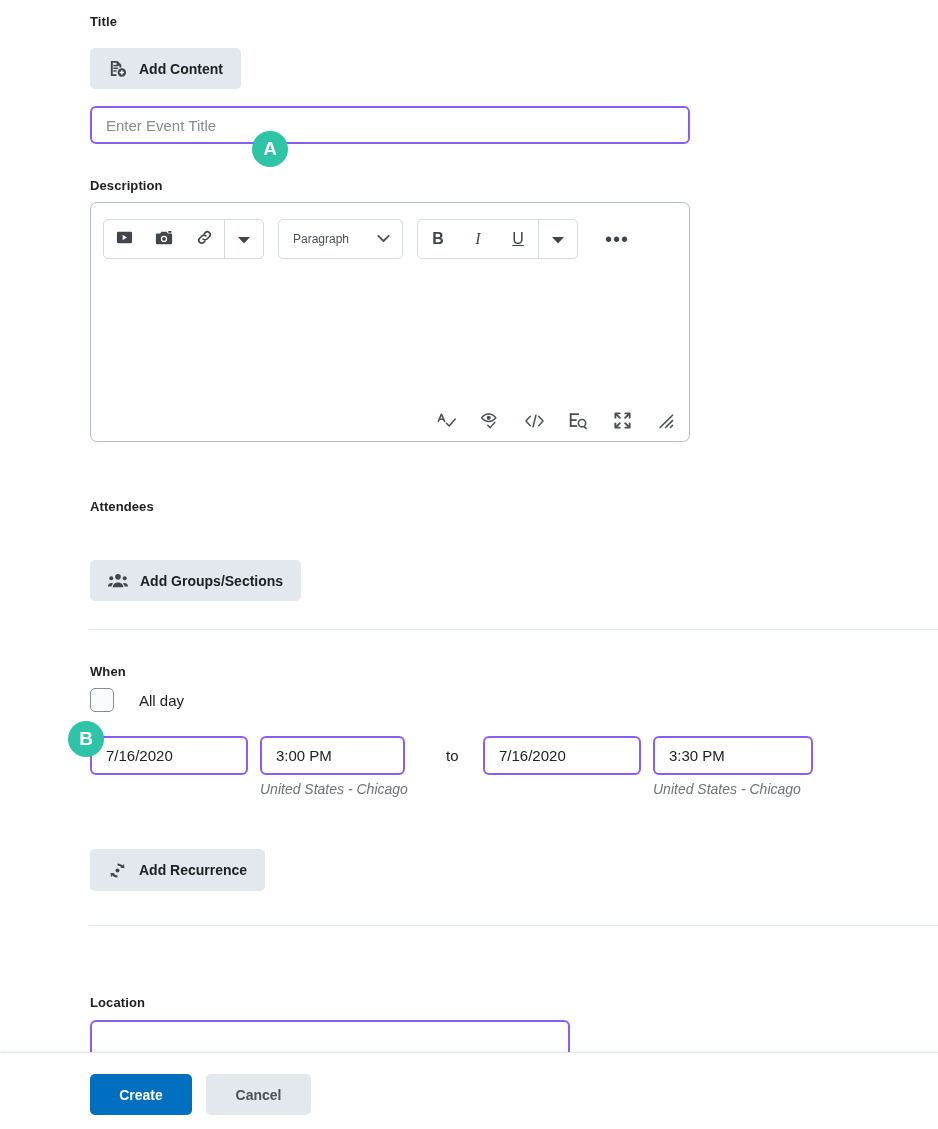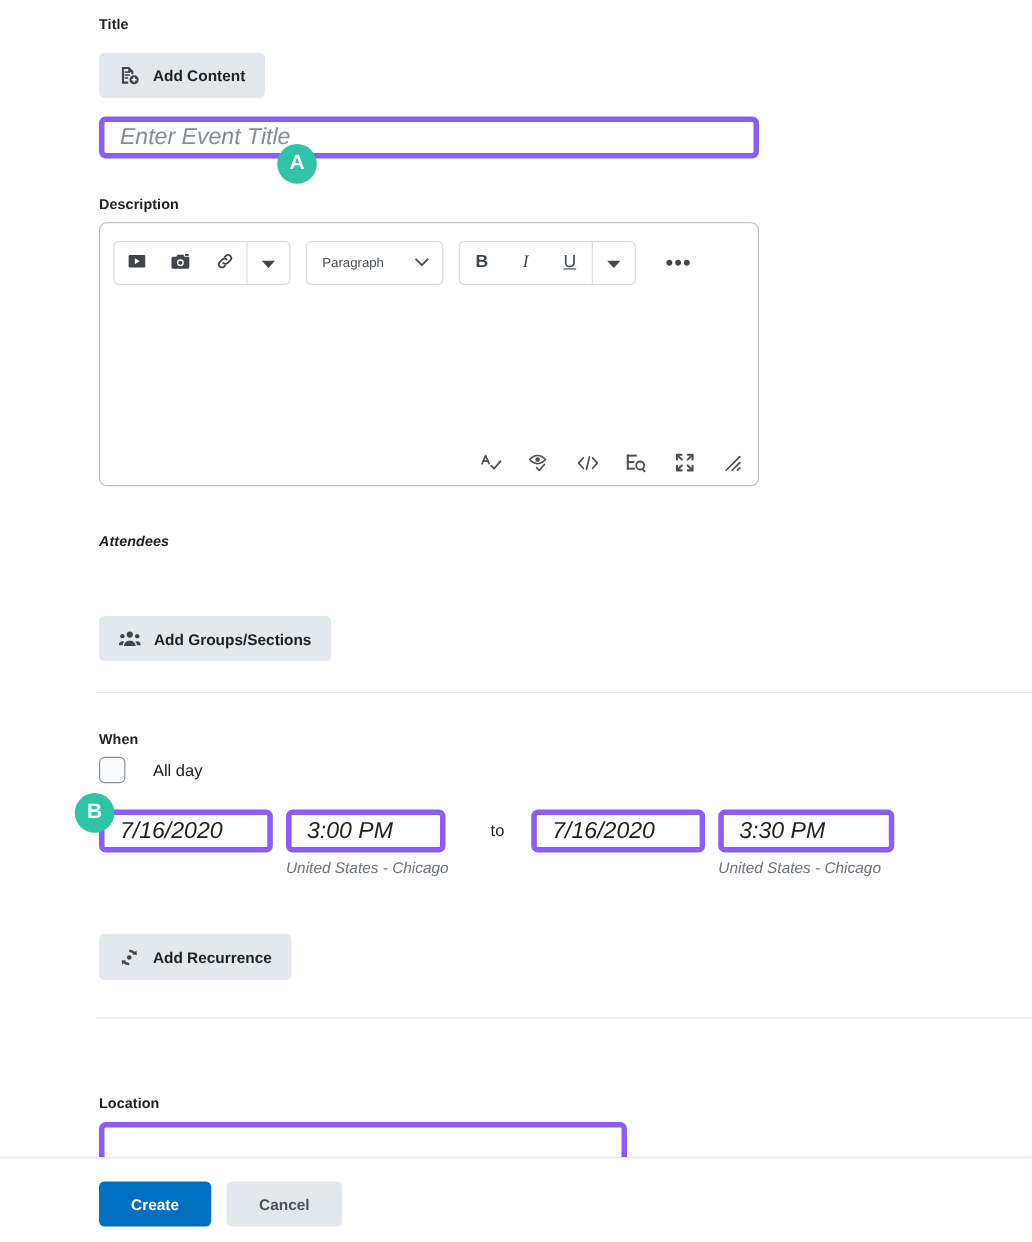--- a/index.html
+++ b/index.html
@@ -48,29 +48,28 @@
     font-weight: bold;
     color: #202122;
     cursor: pointer;
   }
   .soft-btn .glyph { display: inline-flex; align-items: center; }
 
   
   .txt-input {
     width: 100%;
     height: 100%;
-    border: 5px solid #8b5cf6;
+    border: 2px solid #8b5cf6;
     border-radius: 6px;
     background: #fff;
     font-family: "Liberation Sans", sans-serif;
-    font-size: 21px;
+    font-size: 15px;
     color: #202122;
     padding: 0 14px;
     outline: none;
-    font-style: italic;
   }
   .txt-input::placeholder { color: #868c92; }
 
   
   .abs { position: absolute; }
 
   
   .marker {
     position: absolute;
     width: 36px; height: 36px;
@@ -420,21 +419,21 @@
             <svg width="18" height="18" viewBox="0 0 18 18" stroke="#4b5156" stroke-width="1.6" stroke-linecap="round">
               <path d="M15.5 3.2L3.2 15.5"></path>
                 <path d="M15.5 8.6L8.6 15.5"></path>
                 <path d="M15.5 13.4l-2.1 2.1"></path>
             </svg>
           </span>
         </button>
       </div>
     </div>
 
-    <div class="field-label abs" style="left:90px; top:484px;font-style:italic;">Attendees</div>
+    <div class="field-label abs" style="left:90px; top:499px;">Attendees</div>
 
 
     <button class="soft-btn abs" style="left:90px; top:560px; height:41px;">
       <span class="glyph">
         <svg width="20" height="17" viewBox="0 0 22 18" fill="#3f464c">
           <circle cx="11" cy="5" r="3.1"></circle>
           <path d="M5.2 16.4c0-3.2 2.6-5.2 5.8-5.2s5.8 2 5.8 5.2z"></path>
           <circle cx="3.6" cy="6.6" r="2.2"></circle>
           <path d="M0 15.6c0-2.4 1.6-3.9 3.6-3.9.8 0 1.5.2 2.1.6-1.1 1-1.8 2.1-2 3.3z"></path>
           <circle cx="18.4" cy="6.6" r="2.2"></circle>

